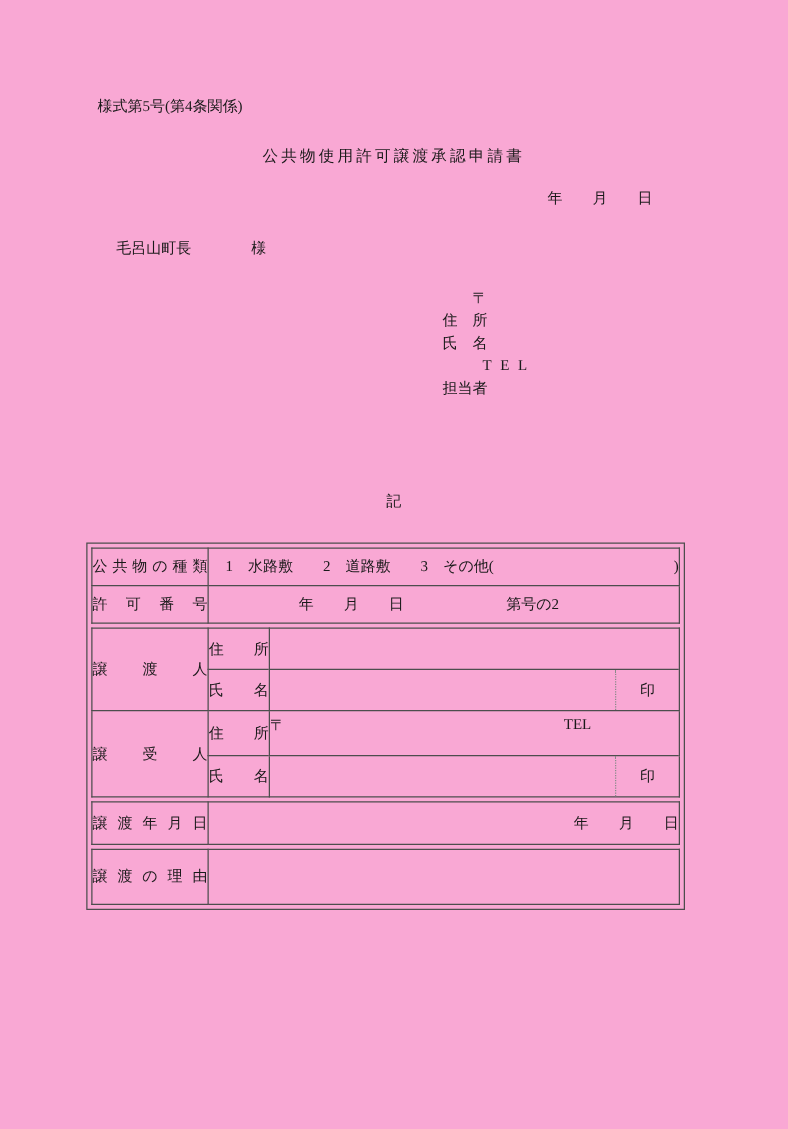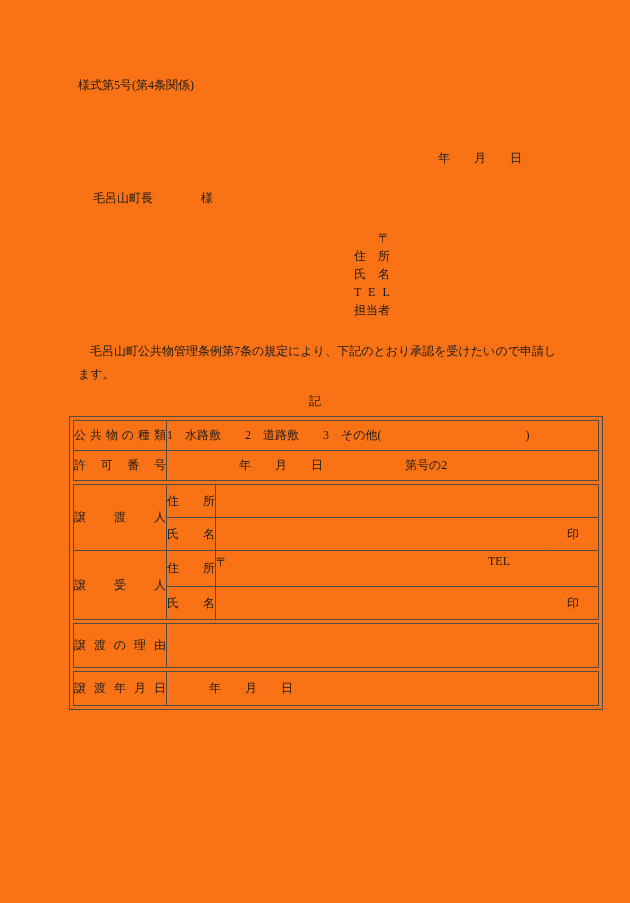--- a/index.html
+++ b/index.html
@@ -1,40 +1,40 @@
 <!DOCTYPE html>
 <html><head>
 <meta charset="utf-8">
 <style>
   html,body{margin:0;padding:0;background:#e8e8e8;}
   .page{
     position:relative;
     width:630px;height:903px;
     margin:0 auto;
-    background:#f97316;
+    background:#f9a8d4;
     font-family:"Liberation Serif","DejaVu Serif",serif;
     color:#1a1a1a;
     font-size:12px;
     overflow:hidden;
   }
   .abs{position:absolute;}
   .form-number{left:78px;top:77px;}
   .doc-title{left:0;right:0;top:117px;text-align:center;font-size:12.5px;letter-spacing:2.5px;}
   .date-line{left:438px;top:150px;}
   .addressee{left:93px;top:190px;display:flex;}
   .addressee .honorific{margin-left:48px;}
   .sender{left:354px;top:229px;line-height:18px;}
   .sender .postal{padding-left:24px;}
-  .sender .tel{letter-spacing:2px;}
+  .sender .tel{letter-spacing:2px;margin-left:32px;}
   .body-par{left:78px;top:340px;width:480px;line-height:22.5px;text-indent:12px;}
   .section-mark{left:0;right:0;top:393px;text-align:center;}
 
   
   .form-table{
-    left:69px;top:416px;width:534px;
+    left:69px;top:434px;width:479px;
     box-sizing:border-box;
     border:1px solid #4d4d4d;
     padding:3px;
   }
   table.sec{width:100%;border-collapse:collapse;table-layout:fixed;}
   table.sec + table.sec{margin-top:3px;}
   table.sec td{
     border:1px solid #4d4d4d;
     font-size:12px;
     padding:0;
@@ -46,65 +46,65 @@
     text-align:justify;
     text-align-last:justify;
     padding:0 8px;
   }
   td.sublbl{
     width:48px;
     text-align:justify;
     text-align-last:justify;
     padding:0 8px;
   }
-  td.cnt{padding:0 6px;}
+  td.cnt{padding:0 6px;text-align:right;}
   .h29{height:29px;}
   .h43{height:43px;}
   .h33{height:33px;}
   tr.dotted td.sublbl, tr.dotted td.cnt{border-bottom:1px dotted #8a8a8a;}
   .rowbox{height:32px;display:flex;align-items:center;}
   .rowbox.top{align-items:flex-start;padding-top:3px;}
   .addr-flex{width:100%;display:flex;align-items:flex-start;}
-  .addr-flex .tel-mark{margin-left:auto;margin-right:88px;}
+  .addr-flex .tel-mark{margin-left:auto;margin-right:70px;}
   .name-flex{height:32px;display:flex;justify-content:flex-end;}
   .seal-box{
     width:50px;height:100%;
     border-left:1px dotted #8a8a8a;
     display:flex;align-items:center;justify-content:center;
   }
   .permit-flex{display:flex;align-items:center;height:29px;}
   .permit-flex .pn-date{margin-left:72px;}
   .permit-flex .pn-prefix{margin-left:82px;}
   .permit-flex .pn-suffix{}
   .transfer-date-inner{padding-left:42px;}
 </style>
 </head>
 <body>
 
 <div class="page">
 
   <div class="abs form-number">様式第5号(第4条関係)</div>
 
+  <div class="abs doc-title">公共物使用許可譲渡承認申請書</div>
 
   <div class="abs date-line">年　　月　　日</div>
 
   <div class="abs addressee">
     <span>毛呂山町長</span>
     <span class="honorific">様</span>
   </div>
 
   <div class="abs sender">
     <div class="postal">〒</div>
     <div>住　所</div>
     <div>氏　名</div>
     <div class="tel">T E L</div>
     <div>担当者</div>
   </div>
 
-  <div class="abs body-par">毛呂山町公共物管理条例第7条の規定により、下記のとおり承認を受けたいので申請します。</div>
 
   <div class="abs section-mark">記</div>
 
   <div class="abs form-table">
 
     <table class="sec">
       <tbody>
           <tr>
         <td class="lbl h29">公共物の種類</td>
         <td class="cnt h29">1　水路敷　　2　道路敷　　3　その他(　　　　　　　　　　　　)</td>
@@ -162,32 +162,32 @@
             </div>
           </div>
         </td>
       </tr>
     </tbody>
       </table>
 
     <table class="sec">
       <tbody>
           <tr>
-        <td class="lbl h43">譲 渡 の 理 由</td>
-        <td class="cnt h43"></td>
+        <td class="lbl h33">譲 渡 年 月 日</td>
+        <td class="cnt h33">
+          <div class="transfer-date-inner">年　　月　　日</div>
+        </td>
       </tr>
     </tbody>
       </table>
 
     <table class="sec">
       <tbody>
           <tr>
-        <td class="lbl h33">譲 渡 年 月 日</td>
-        <td class="cnt h33">
-          <div class="transfer-date-inner">年　　月　　日</div>
-        </td>
+        <td class="lbl h43">譲 渡 の 理 由</td>
+        <td class="cnt h43"></td>
       </tr>
     </tbody>
       </table>
 
 
   </div>
 </div>
 
 </body></html>

